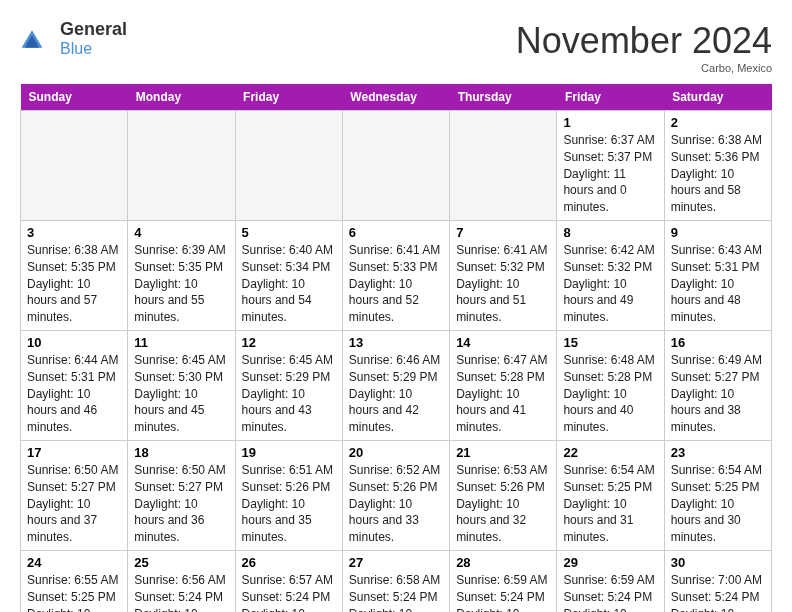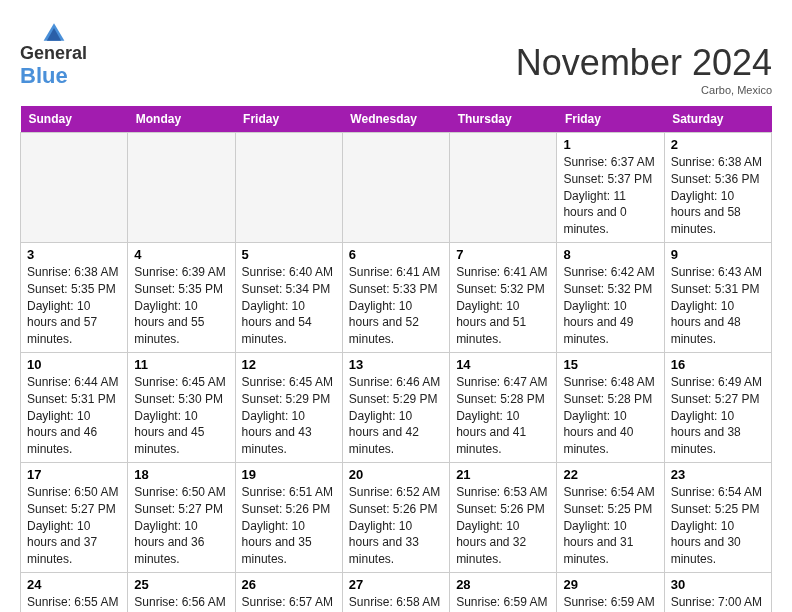--- a/index.html
+++ b/index.html
@@ -12,35 +12,33 @@
     }
     .header {
       display: flex;
       justify-content: space-between;
       align-items: flex-start;
       margin-bottom: 10px;
     }
     .logo {
       display: flex;
       align-items: center;
-      gap: 0;
-      flex-direction: column;
+      gap: 16px;
     }
     .logo-text {
       display: flex;
       flex-direction: column;
       line-height: 1.1;
     }
     .logo-icon {
       width: 24px;
       height: 24px;
     }
     .title-block {
       text-align: right;
-      margin-top: 22px;
     }
     .month-title {
       font-size: 36px;
       font-weight: normal;
       color: #333;
     }
     .location {
       font-size: 11px;
       color: #555;
     }
@@ -88,21 +86,21 @@
 <body>
 
 <div class="header">
   <div class="logo">
     <svg class="logo-icon" viewBox="0 0 30 30" xmlns="http://www.w3.org/2000/svg">
       <polygon points="15,4 28,26 2,26" fill="#4a90d9"></polygon>
       <polygon points="15,10 24,26 6,26" fill="#2a5fa8"></polygon>
     </svg>
     <div class="logo-text">
       <span style="font-size:18px;font-weight:bold;color:#333;">General</span>
-      <span style="font-size:22px;font-weight:bold;color:#4a90d9;">Blue</span>
+      <span style="font-size:16px;font-weight:normal;color:#4a90d9;">Blue</span>
     </div>
   </div>
   <div class="title-block">
     <div class="month-title">November 2024</div>
     <div class="location">Carbo, Mexico</div>
   </div>
 </div>
 
 <table>
   <thead>

